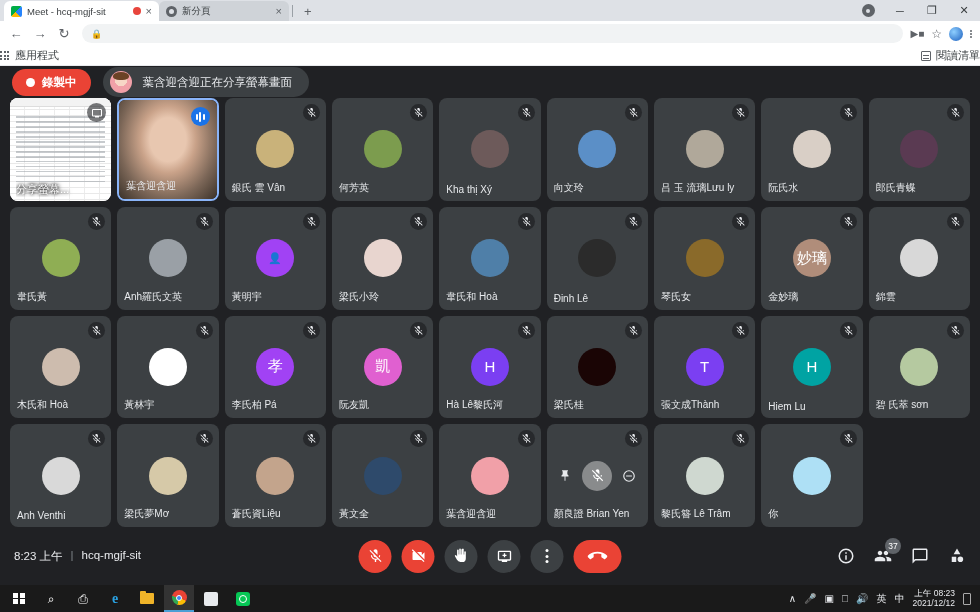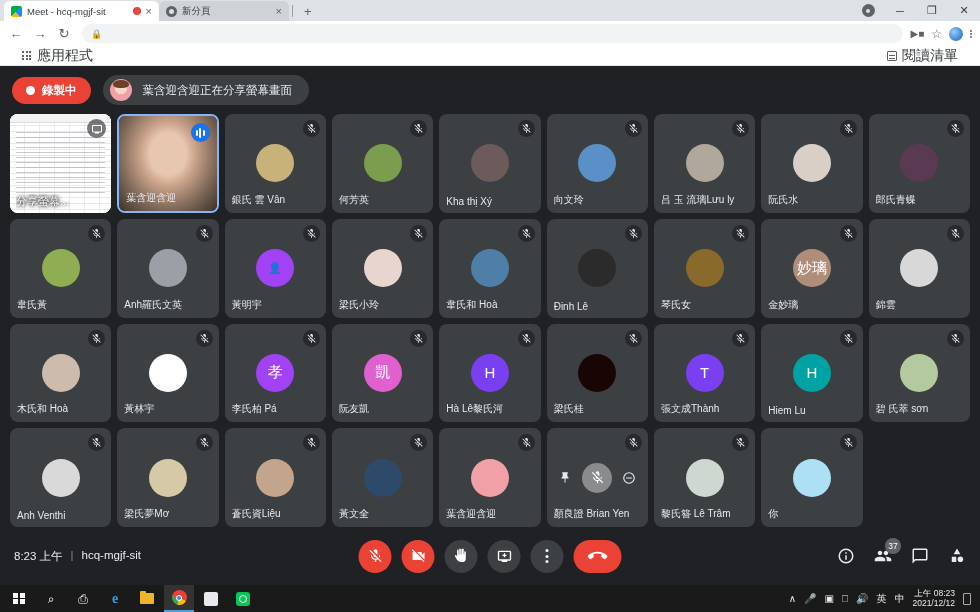--- a/index.html
+++ b/index.html
@@ -70,36 +70,36 @@
   .cam-ico { font-size: 10px; color: #5f6368; }
   .star-ico { font-size: 12px; color: #5f6368; }
   .avatar-chip { width: 14px; height: 14px; border-radius: 50%;
      background: radial-gradient(circle at 35% 35%, #8ecfff, #3d7fd1 70%, #bfe6f7); }
   .kebab { font-size: 11px; color:#5f6368; letter-spacing:0; line-height:4px;
            display:flex; flex-direction:column; gap:1px;}
   .kebab i { width:2px;height:2px;border-radius:50%;background:#5f6368;display:block;}
 
   .bookmarkbar {
     height: 20px; background: #fff; display: flex; align-items: center;
-    padding: 0 22px; font-size: 14px; color: #3c4043; gap: 6px;
+    padding: 0 0; font-size: 11px; color: #3c4043; gap: 6px;
     border-bottom: 1px solid #e8eaed; flex: 0 0 20px;
   }
   .apps-grid { display:grid; grid-template-columns: repeat(3,2px); gap:1.5px; }
   .apps-grid i { width:2px;height:2px;background:#5f6368; display:block;}
   .bm-right { margin-left:auto; display:flex; align-items:center; gap:5px; }
   .bm-icon-box { width:10px;height:10px;border:1.2px solid #5f6368; border-radius:1px;
                  position:relative; }
   .bm-icon-box::after{content:"";position:absolute;left:1px;right:1px;top:3px;height:1px;
                       background:#5f6368; box-shadow:0 3px 0 #5f6368;}
 
   
   .meet { flex: 1; background: #202124; display: flex; flex-direction: column;
           position: relative; overflow: hidden; }
 
-  .meet-topbar { height: 48px; display:flex; align-items:center; padding: 0 12px; gap: 12px; }
+  .meet-topbar { height: 32px; display:flex; align-items:center; padding: 0 12px; gap: 12px; }
   .rec-pill {
     background: #ea4335; color:#fff; border-radius: 16px;
     height: 27px; padding: 0 14px; display:flex; align-items:center; gap: 7px;
     font-size: 11.5px; font-weight: bold;
   }
   .rec-dot { width: 9px; height: 9px; border-radius:50%; background:#fff; }
   .share-pill {
     background: #3c4043; border-radius: 18px; height: 30px;
     display:flex; align-items:center; gap: 11px; padding: 0 17px 0 7px;
     color: #e8eaed; font-size: 11.5px;

